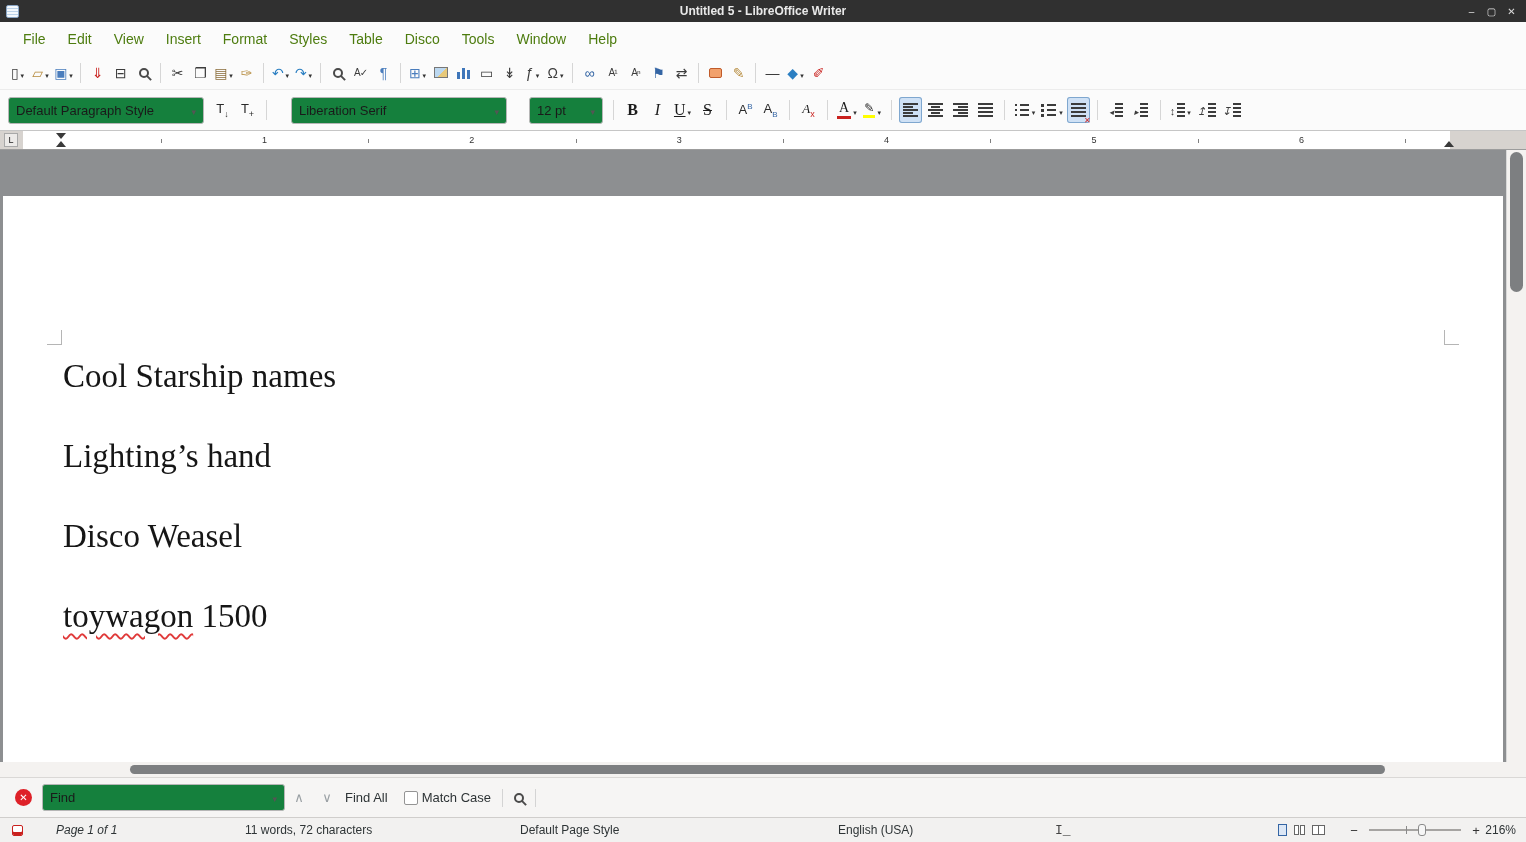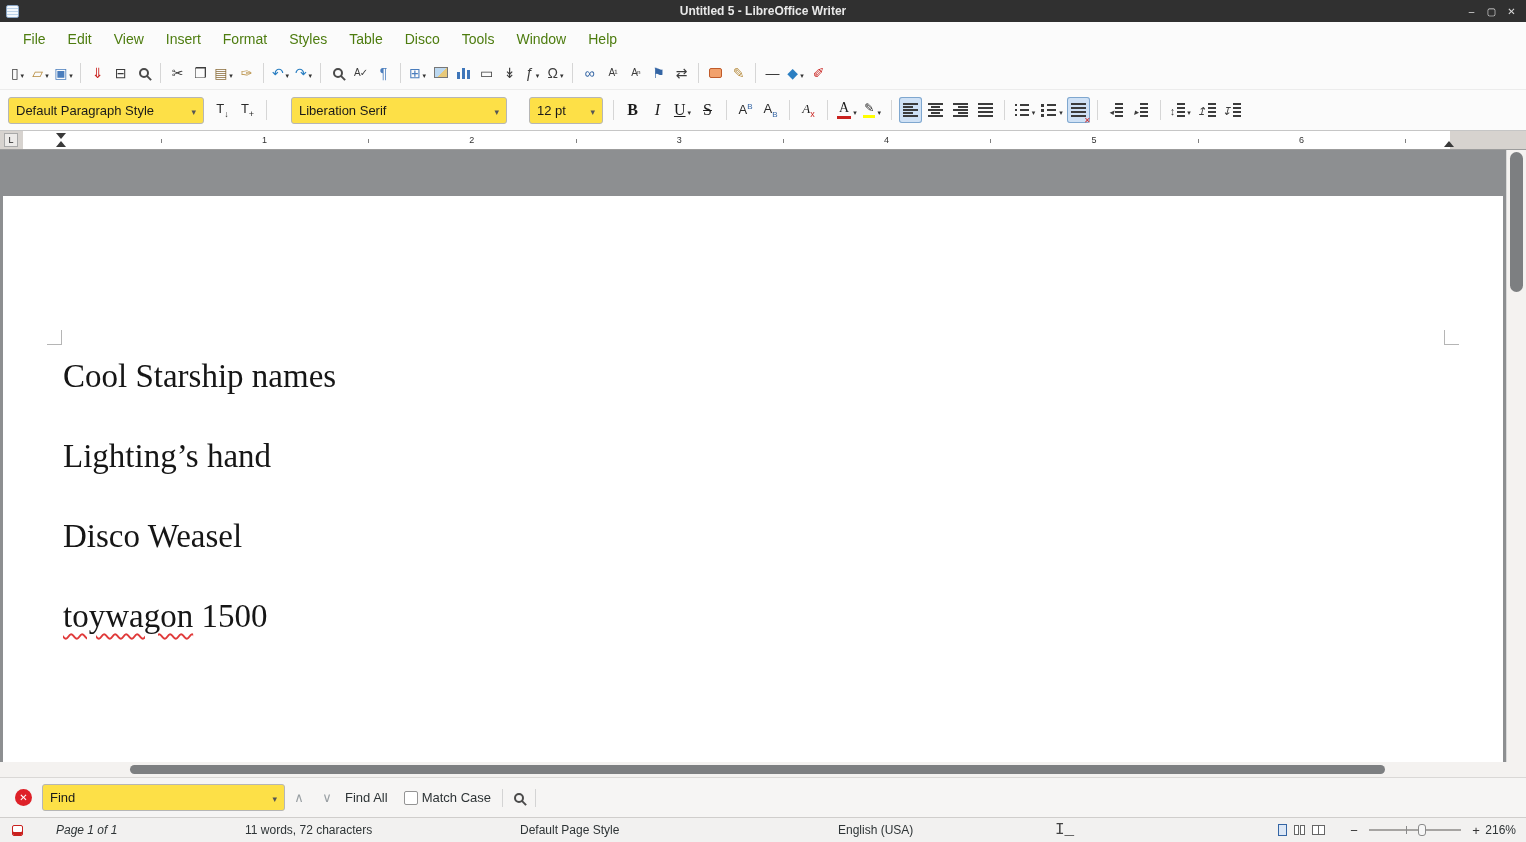--- a/index.html
+++ b/index.html
@@ -33,21 +33,21 @@
   .mag{width:10px;height:10px;border:2px solid #4a4a4a;border-radius:50%;position:relative;display:inline-block;}
   .mag::after{content:"";position:absolute;width:6px;height:2px;background:#4a4a4a;transform:rotate(45deg);right:-5px;bottom:-3px;}
   .chart{width:13px;height:12px;display:inline-block;background:
     linear-gradient(#3e76ba,#3e76ba) 0 100%/3px 7px no-repeat,
     linear-gradient(#3e76ba,#3e76ba) 5px 100%/3px 11px no-repeat,
     linear-gradient(#3e76ba,#3e76ba) 10px 100%/3px 9px no-repeat;}
   .note{width:13px;height:10px;display:inline-block;background:#f2a16c;border:1px solid #c05b2a;border-radius:2px;}
   .img{width:14px;height:11px;display:inline-block;border:1px solid #777;background:linear-gradient(135deg,#bcd8f0 55%,#e8c97a 55%);}
 
   
-  .combo{height:27px;background:#fde047;border:1px solid #b6b6b6;border-radius:3px;display:flex;align-items:center;padding:0 7px;font-size:13px;color:#1a1a1a;flex:none;}
+  .combo{height:27px;background:#15803d;border:1px solid #b6b6b6;border-radius:3px;display:flex;align-items:center;padding:0 7px;font-size:13px;color:#1a1a1a;flex:none;}
   .cdd{margin-left:auto;padding-left:6px;}
   .cdd::after{content:"▾";font-size:9px;color:#555;}
   .c-style{width:196px;margin-right:5px;}
   .c-font{width:216px;margin:0 17px;}
   .c-size{width:74px;margin:0 3px;}
 
   
   .fmt{font-family:"Liberation Serif",serif;font-size:16px;color:#1c1c1c;line-height:1;}
   .fmt.b{font-weight:700;}
   .fmt.i{font-style:italic;}
@@ -121,21 +121,21 @@
   .flabel{font-size:13px;color:#2e3436;margin-left:4px;}
   .fcheck{width:14px;height:14px;border:1px solid #949494;background:#fff;border-radius:2px;margin-left:16px;flex:none;}
   .fsep{width:1px;height:18px;background:#d4d4d4;margin:0 11px;flex:none;}
 
   
   .statusbar{height:25px;background:#f2f1f0;border-top:1px solid #d0cecc;position:relative;font-size:12px;color:#2e3436;}
   .sb{position:absolute;top:0;bottom:0;display:flex;align-items:center;gap:5px;}
   .sb-mod{left:12px;}
   .modic{width:11px;height:11px;border:1px solid #c9211e;background:#fff;border-radius:2px;box-shadow:inset 0 -3px 0 #c9211e;}
   .sb-page{left:56px;font-style:italic;}  .sb-words{left:245px;}  .sb-style{left:520px;}  .sb-lang{left:838px;}
-  .sb-ibeam{left:1055px;font-family:"Liberation Mono",monospace;font-size:16px;color:#444;}
+  .sb-ibeam{left:1055px;font-family:"Liberation Mono",monospace;font-size:13px;color:#444;}
   .sb-views{left:1278px;gap:7px;}
   .vp1{width:9px;height:12px;border:1px solid #3465a4;background:#dce7f5;}
   .vp2{display:flex;gap:1px;} .vp2 i{width:5px;height:10px;border:1px solid #666;background:#fff;}
   .vbook{width:13px;height:10px;border:1px solid #666;background:linear-gradient(to right,#fff 46%,#666 46% 54%,#fff 54%);}
   .sb-zoom{left:1348px;}
   .zsign{font-size:13px;color:#333;width:12px;text-align:center;}
   .ztrack{width:92px;height:2px;background:#a6a4a2;position:relative;margin:0 4px;}
   .znotch{position:absolute;left:40%;top:-3px;width:1px;height:8px;background:#8a8a8a;}
   .zthumb{position:absolute;left:53%;top:-5px;width:8px;height:12px;background:#f6f6f6;border:1px solid #8a8a8a;border-radius:3px;}
   .sb-pct{right:10px;}

